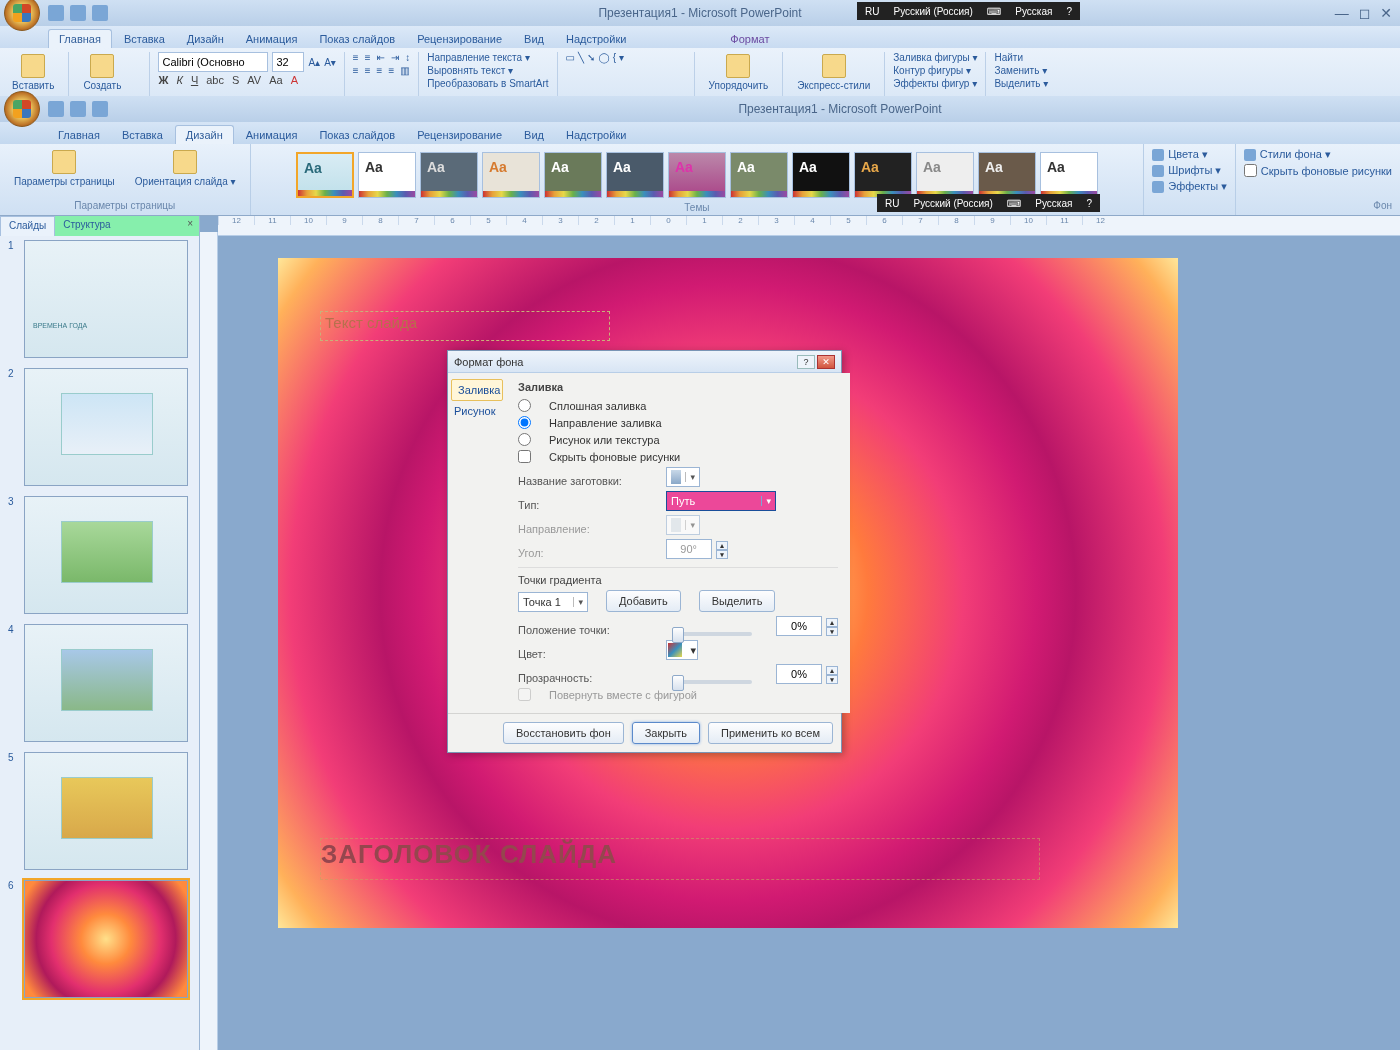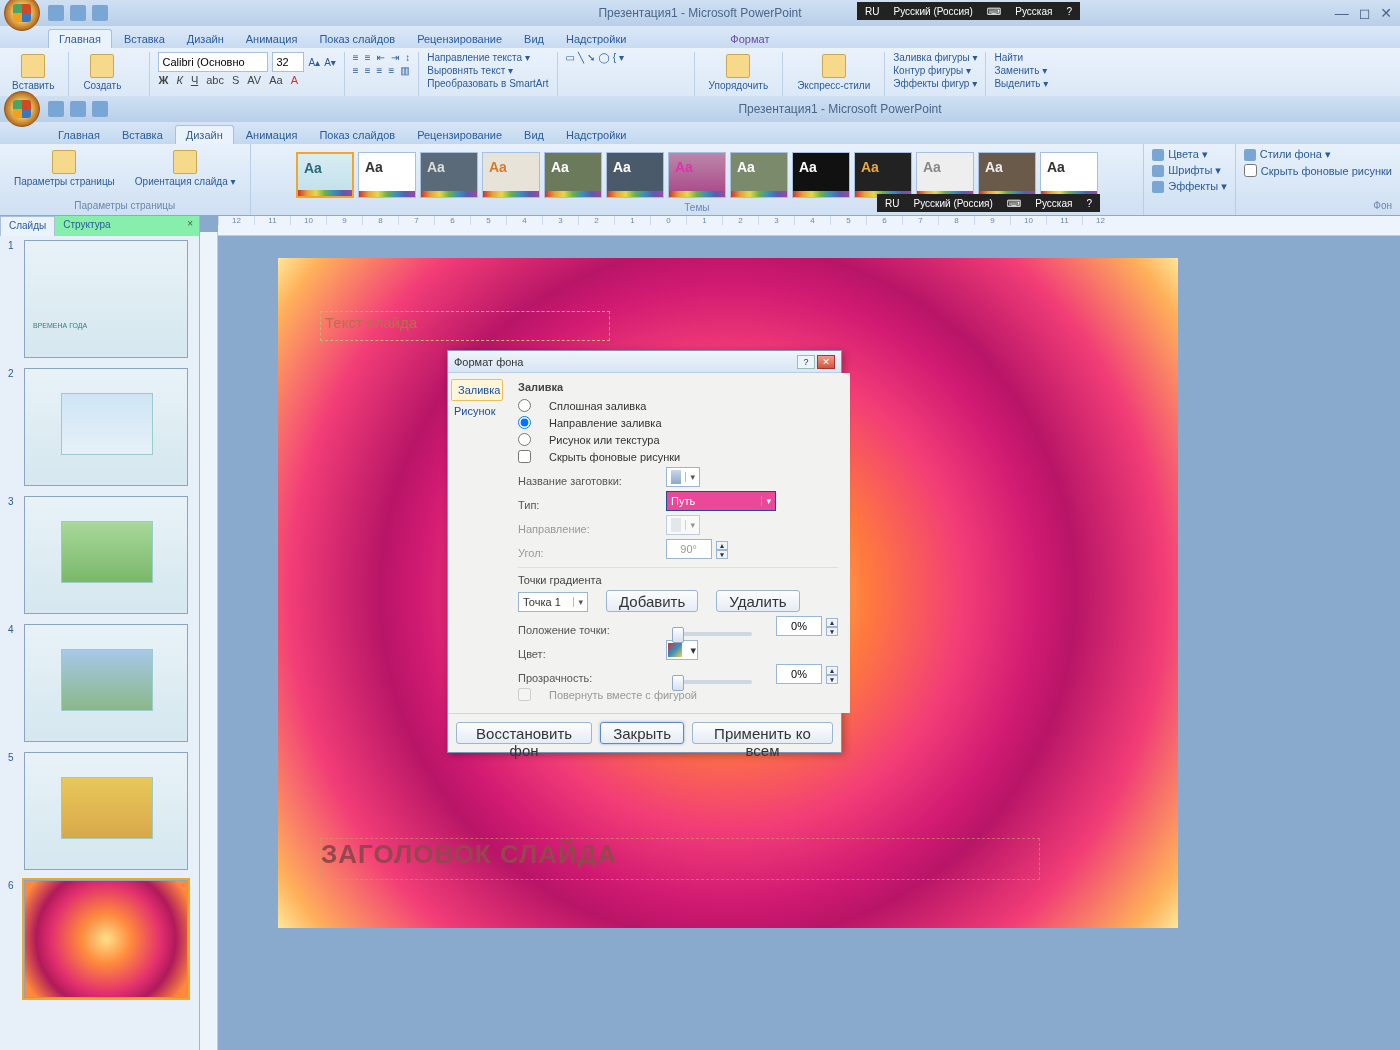--- a/index.html
+++ b/index.html
@@ -94,21 +94,21 @@
 .field-row.disabled label,.field-row.disabled input{color:#999;}
 .combo{height:20px;border:1px solid #9bb5d4;background:#fff;padding:1px 4px;font-size:11px;display:flex;align-items:center;justify-content:space-between;}
 .combo.sel{background:#ec4899;color:#fff;border-color:#1a4e9a;}
 .combo .arr{font-size:9px;color:#555;border-left:1px solid #bbb;padding-left:4px;margin-left:4px;}
 .combo.sel .arr{color:#fff;border-color:#7aa6d6;}
 .numbox{width:46px;height:20px;border:1px solid #9bb5d4;text-align:right;padding:1px 14px 1px 2px;font-size:11px;position:relative;background:#fff;}
 .spin{display:inline-flex;flex-direction:column;margin-left:-14px;vertical-align:top;}
 .spin b{width:12px;height:9px;border:1px solid #9bb5d4;background:#eef4fb;font-size:7px;line-height:7px;text-align:center;}
 .slider{width:80px;height:4px;background:#cfd7e0;position:relative;border-radius:2px;margin:0 6px;}
 .slider::after{content:"";position:absolute;left:0;top:-5px;width:10px;height:14px;background:linear-gradient(#fefefe,#d7e1ee);border:1px solid #8ea9c9;border-radius:2px;}
-.btn{height:22px;padding:2px 12px;background:linear-gradient(#fdfdfe,#e4ecf5);border:1px solid #9bb5d4;border-radius:3px;color:#333;font-size:15px;}
+.btn{height:22px;padding:2px 12px;background:linear-gradient(#fdfdfe,#e4ecf5);border:1px solid #9bb5d4;border-radius:3px;color:#333;font-size:11px;}
 .btn.primary{border-color:#5b8acb;box-shadow:0 0 3px #8cb3e6;}
 .dlg-foot{display:flex;gap:8px;justify-content:flex-end;padding:8px;border-top:1px solid #d4d4d2;background:#f2f2f0;}
 .sub-section{margin-top:8px;border-top:1px solid #ddd;padding-top:6px;}
 .color-swatch{width:32px;height:20px;border:1px solid #9bb5d4;background:#fff;display:flex;align-items:center;padding:1px;}
 .color-swatch .c{width:14px;height:14px;background:linear-gradient(135deg,#c33,#3a8fbc,#e7d84a);}
 .disabled-chk{color:#999;}
 </style>
 </head>
 <body>
 
@@ -488,21 +488,21 @@
       </div>
 
       <div class="sub-section">
         <div style="color:#444;margin-bottom:4px">Точки градиента</div>
         <div class="field-row">
           <div class="combo" style="width:70px">
               <span>Точка 1</span>
               <span class="arr">▾</span>
             </div>
           <button class="btn">Добавить</button>
-          <button class="btn">Удалить</button>
+          <button class="btn">Выделить</button>
         </div>
         <div class="field-row">
             <label>Положение точки:</label>
           <div class="slider"></div>
           <input class="numbox" value="0%" style="">
             <div class="spin">
               <b>▴</b>
               <b>▾</b>
             </div>
         </div>

